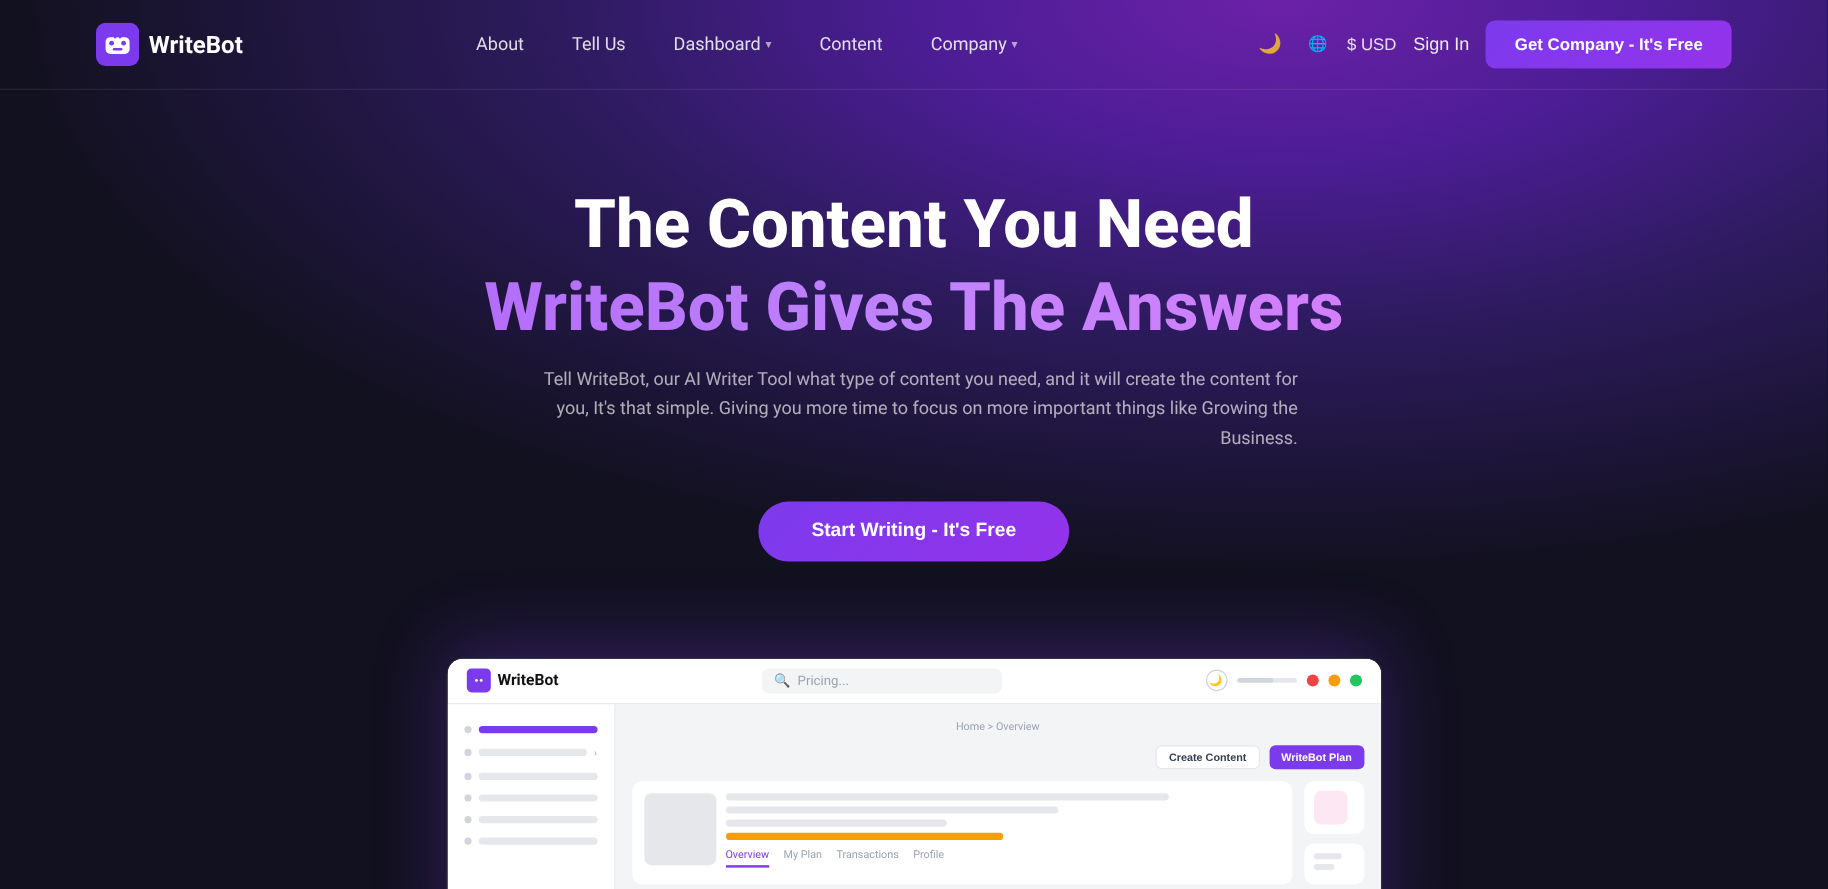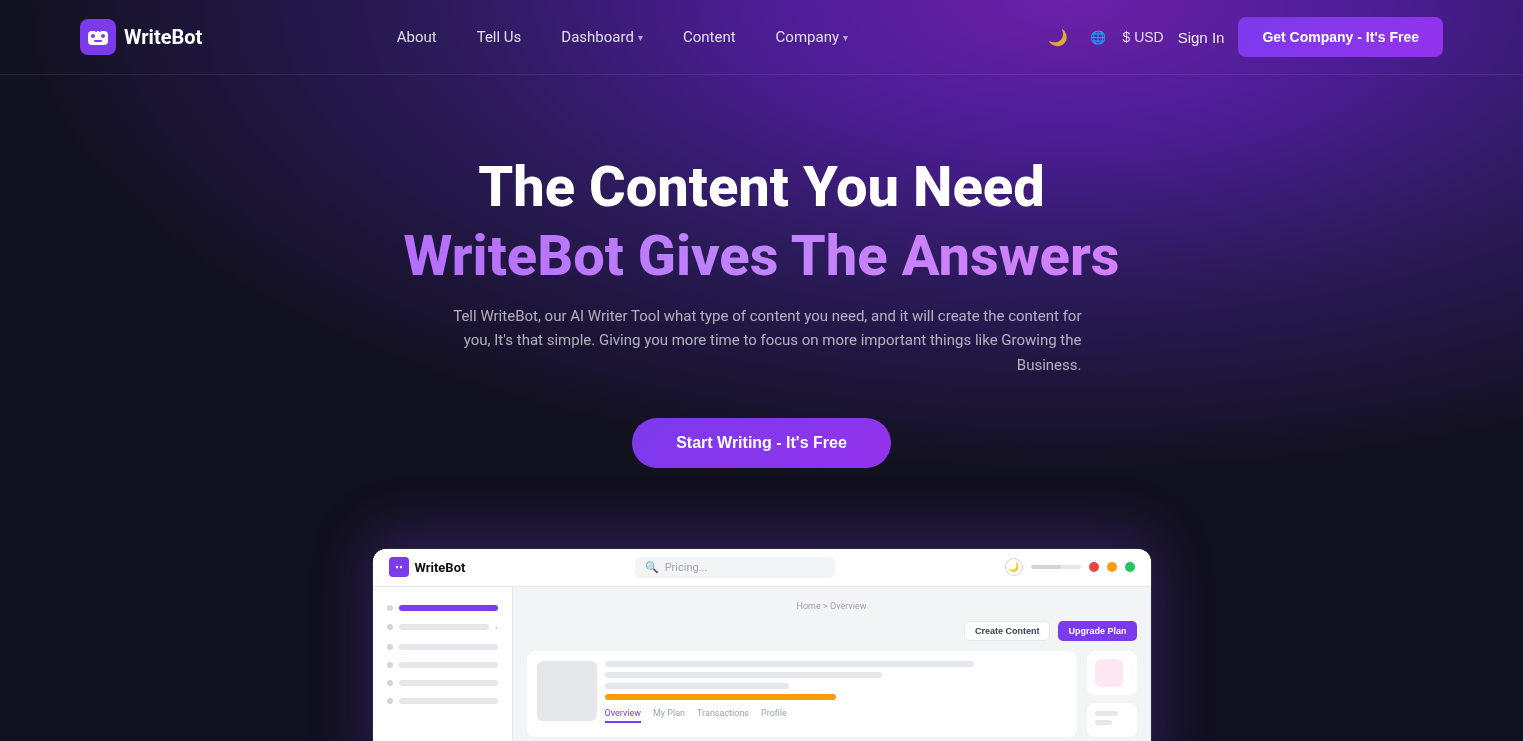--- a/index.html
+++ b/index.html
@@ -603,21 +603,21 @@
           <div class="db-sidebar-dot"></div>
           <div class="db-sidebar-line"></div>
         </div>
       </div>
 
       <div class="db-main">
         <div class="db-breadcrumb">Home &gt; Overview</div>
 
         <div class="db-top-actions">
           <button class="db-action-btn outline">Create Content</button>
-          <button class="db-action-btn purple">Upgrade Plan</button>
+          <button class="db-action-btn purple">WriteBot Plan</button>
         </div>
 
         <div class="db-cards">
 
           <div class="db-card db-card-main">
             <div>
               <div class="db-card-img-placeholder"></div>
             </div>
             <div class="db-card-content">
               <div class="db-card-line w80"></div>

